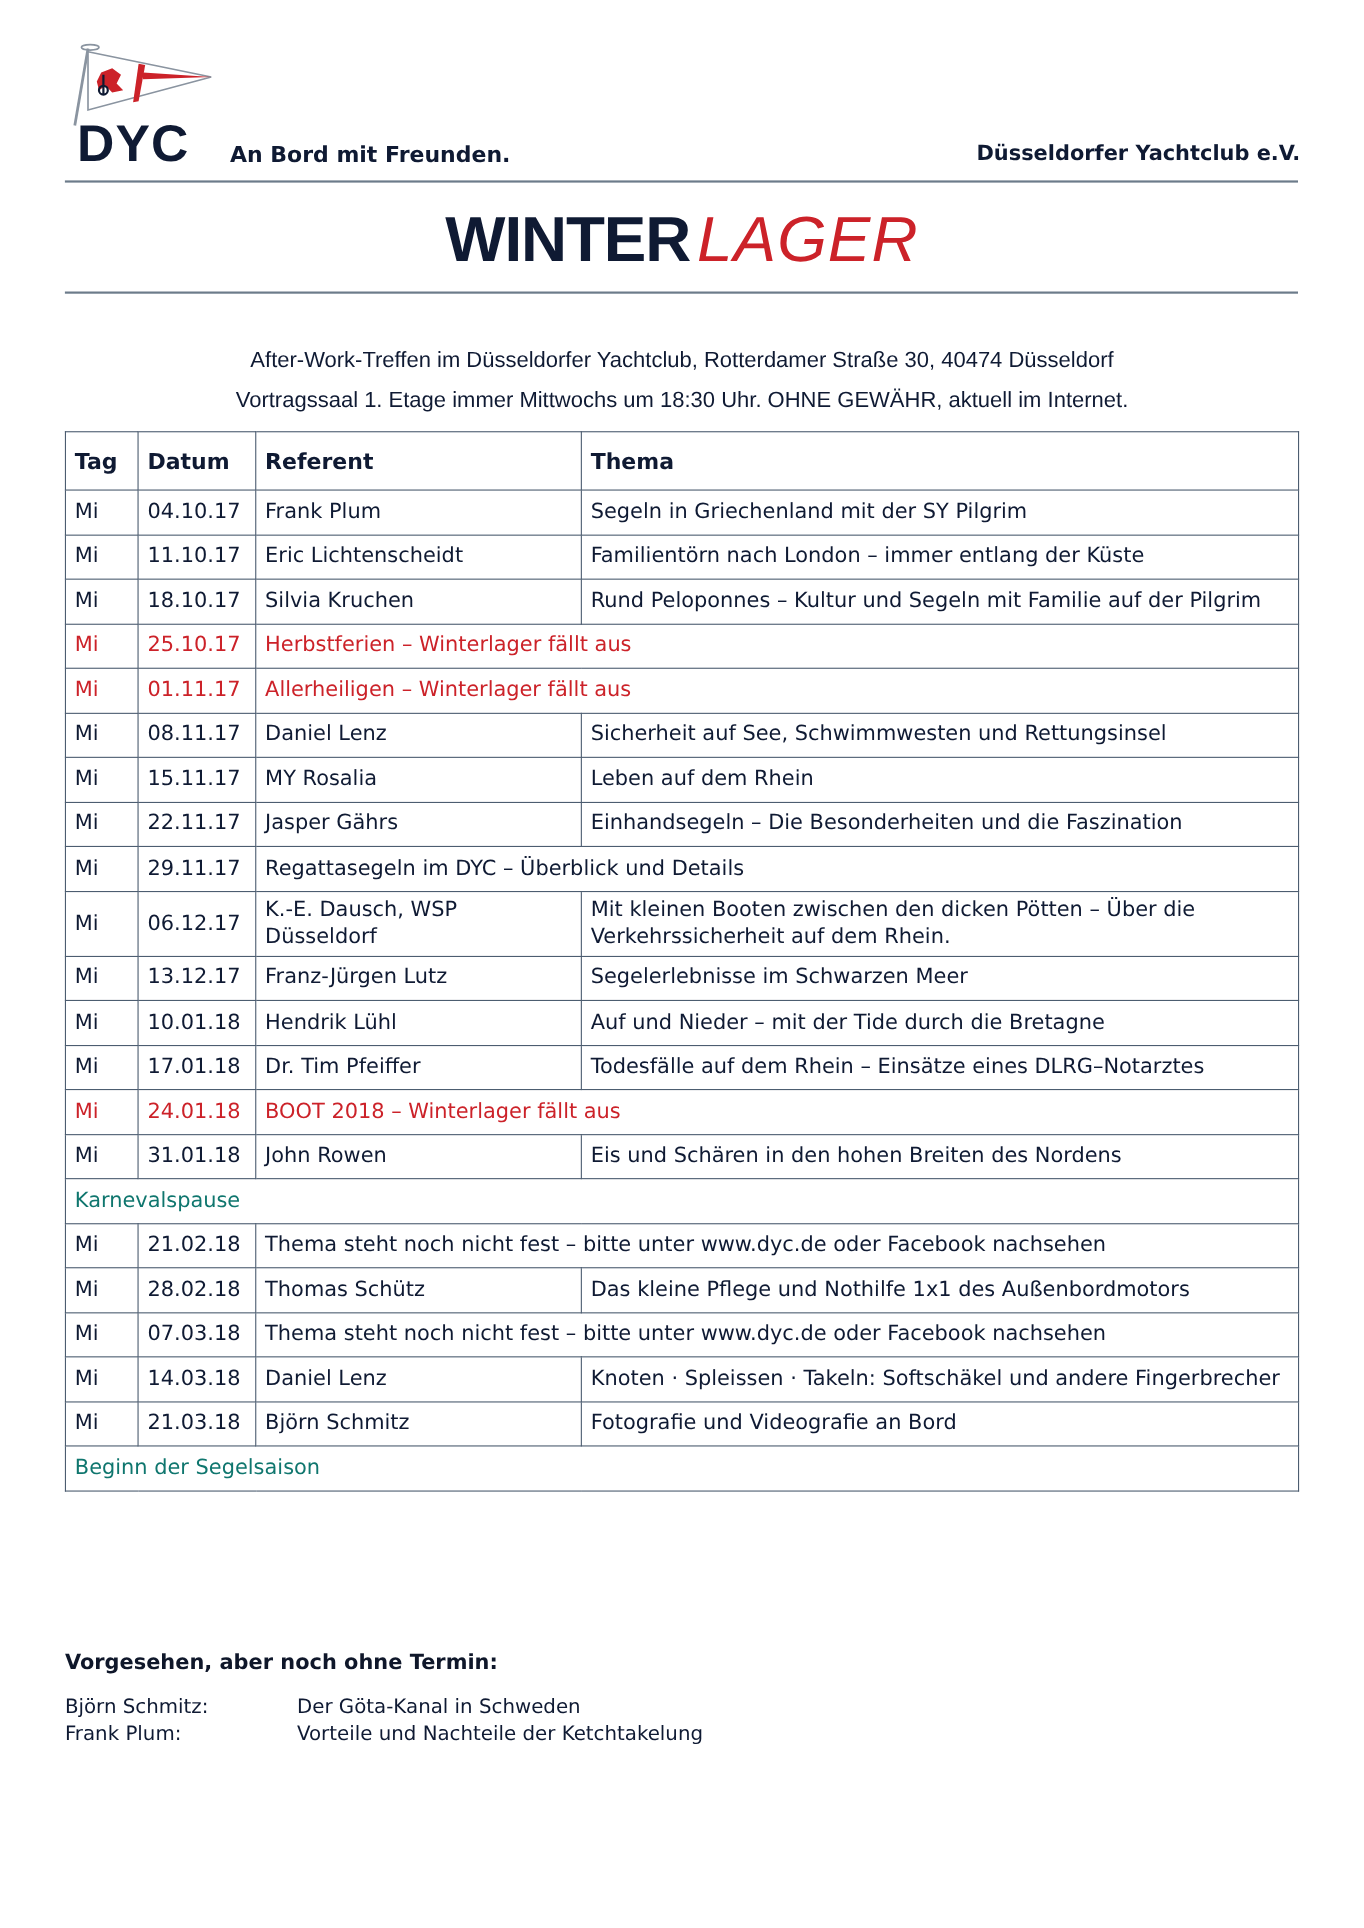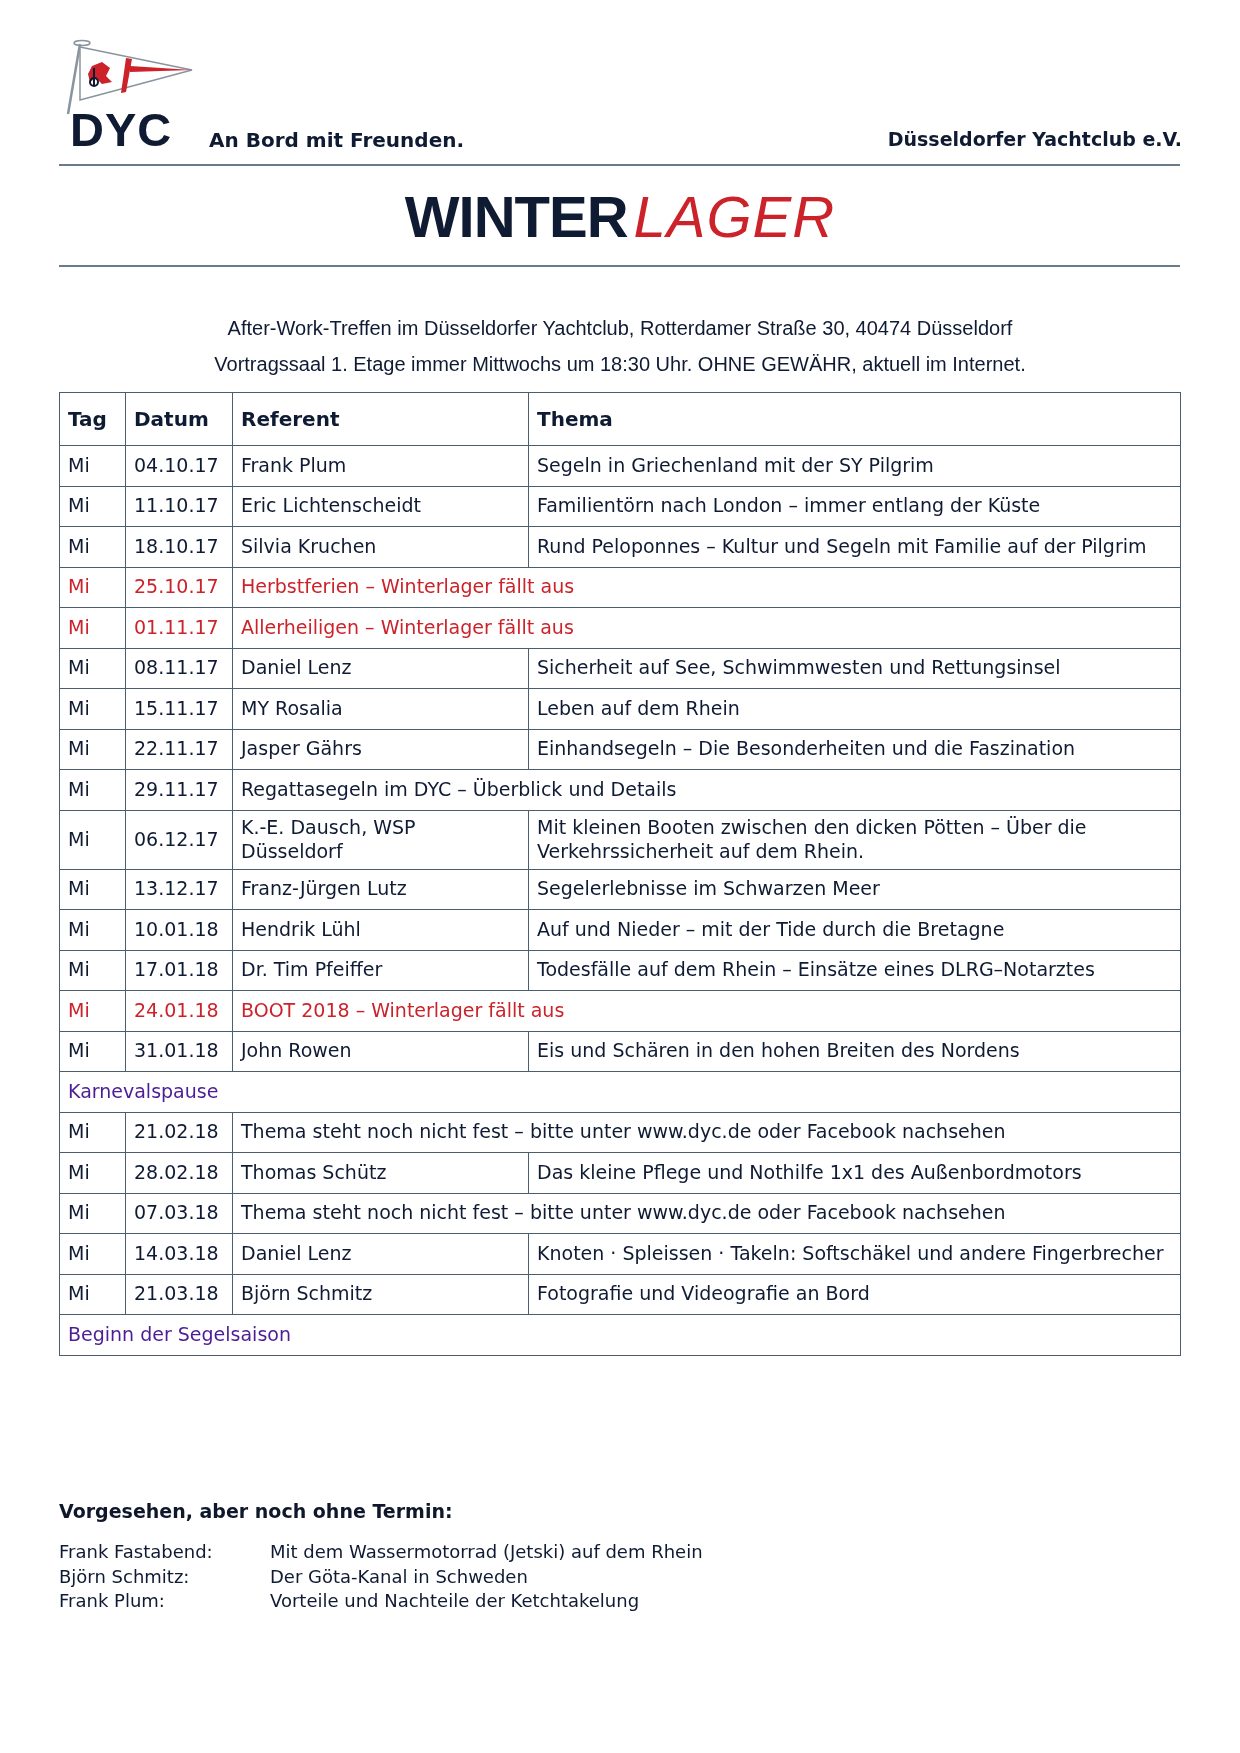--- a/index.html
+++ b/index.html
@@ -47,21 +47,21 @@
     border: 1.5px solid #4c5d70; padding: 0 8px; text-align: left; vertical-align: middle;
     font-weight: normal; white-space: nowrap;
   }
   table.schedule th { font-weight: bold; height: 52px; font-size: 20px; }
   table.schedule td { height: 39.5px; line-height: 1.25; }
   table.schedule tr.tall td { height: 58px; white-space: normal; }
   .c-tag { width: 49px; }
   .c-datum { width: 90px; margin-top: 48px; }
   .c-ref { width: 279px; }
   tr.red td { color: #cc2229; }
-  td.red { color: #4c1d95; }
+  td.red { color: #0f766e; }
 
   
   .pending-title {
     left: 59px; top: 1500px; font-size: 19px; font-weight: bold; color: #0f172a;
   }
   .pending-list { left: 59px; top: 1540px; font-size: 18px; color: #0f1a33; line-height: 24.5px; }
   .pending-row { display: flex; }
   .pending-name { width: 211px; }
 </style>
 </head>
@@ -223,24 +223,20 @@
       </tr>
       <tr>
         <td class="red" colspan="4">Beginn der Segelsaison</td>
       </tr>
     </tbody>
 </table>
 
 <div class="abs pending-title">Vorgesehen, aber noch ohne Termin:</div>
 <div class="abs pending-list" id="pending-list">
     <div class="pending-row">
-      <span class="pending-name">Frank Fastabend:</span>
-      <span>Mit dem Wassermotorrad (Jetski) auf dem Rhein</span>
-    </div>
-    <div class="pending-row">
       <span class="pending-name">Björn Schmitz:</span>
       <span>Der Göta-Kanal in Schweden</span>
     </div>
     <div class="pending-row">
       <span class="pending-name">Frank Plum:</span>
       <span>Vorteile und Nachteile der Ketchtakelung</span>
     </div>
   </div>
 
 </body></html>

